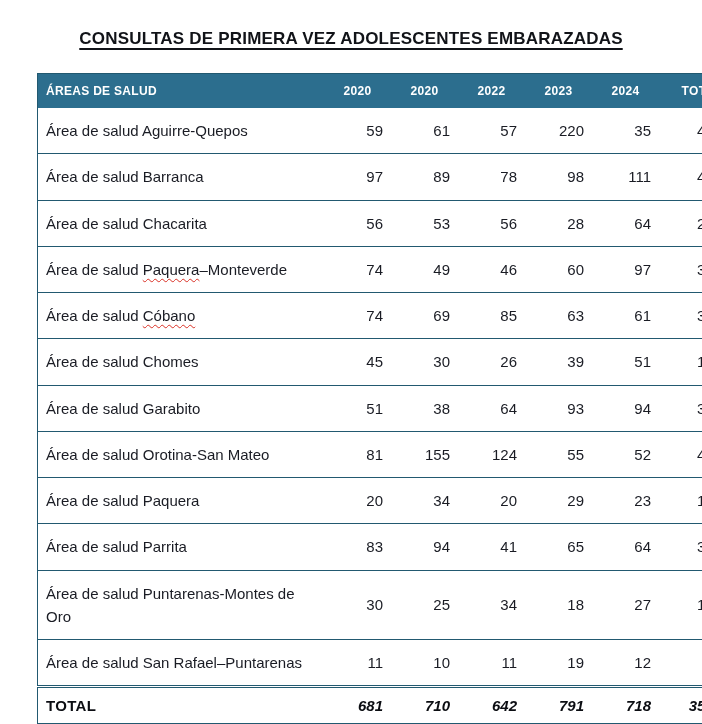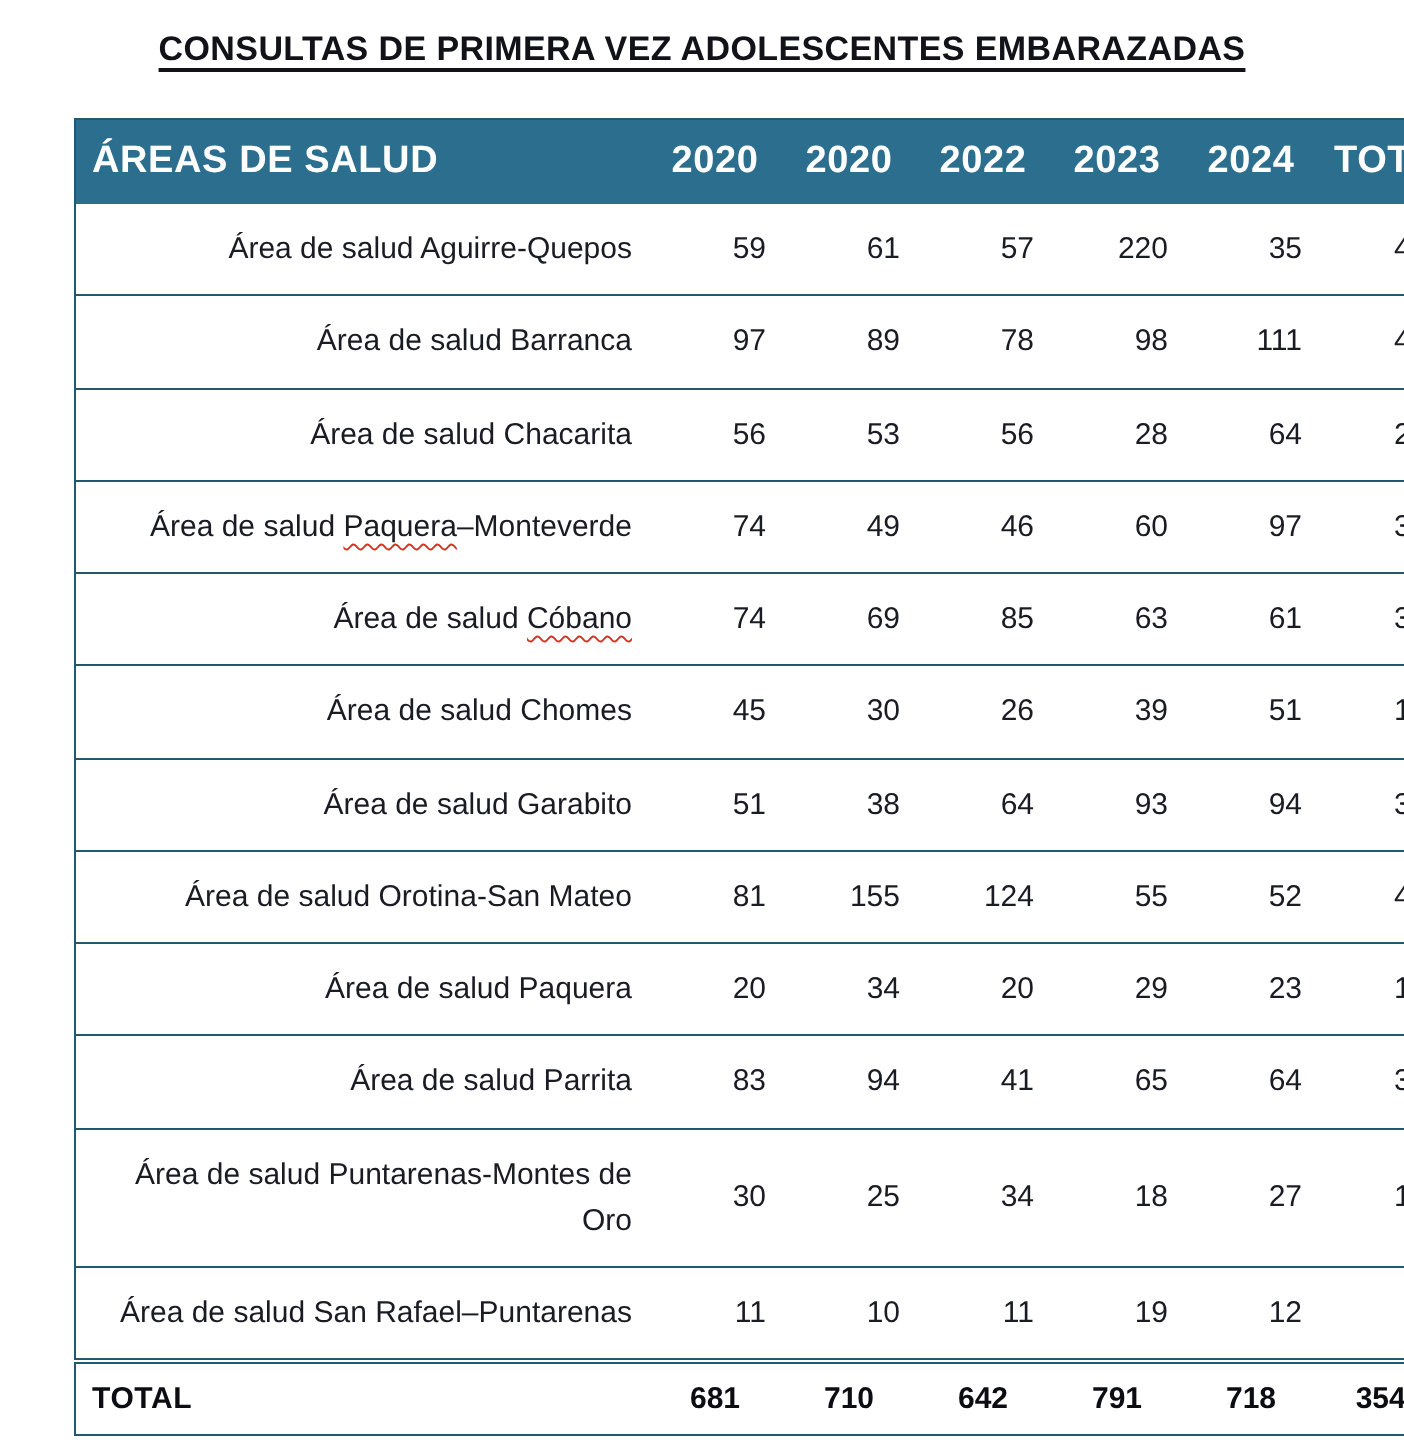--- a/index.html
+++ b/index.html
@@ -10,68 +10,68 @@
   }
   .page {
     position: relative;
     width: 702px;
     height: 724px;
     background: #ffffff;
     overflow: hidden;
   }
   .title {
     margin: 0;
-    padding-top: 15px;
+    padding-top: 29px;
     text-align: center;
     font-size: 17px;
     font-weight: bold;
     letter-spacing: 0.2px;
     color: #111318;
     text-decoration: underline;
     text-decoration-thickness: 2px;
     text-underline-offset: 4px;
   }
   table.data-table {
     border-collapse: collapse;
     table-layout: fixed;
     width: 630px;
     margin: 24px 0 0 37px;
     border: 1px solid var(--border-color);
   }
   table.data-table thead th {
     background: var(--header-bg);
     color: var(--header-fg);
-    font-size: 19px;
+    font-size: 12px;
     font-weight: bold;
     letter-spacing: 0.3px;
     padding: 10px 8px;
     white-space: nowrap;
   }
   th.col-area { text-align: left; width: 270px; }
   th.col-year { text-align: center; width: 51px; }
   th.col-total { text-align: right; width: 55px; }
   table.data-table tbody td {
     border-bottom: 1px solid var(--border-color);
     font-size: 15px;
     color: #1a1c24;
     padding: 11px 8px;
     background: #ffffff;
   }
-  td.area-cell { text-align: right; line-height: 1.55; }
+  td.area-cell { text-align: left; line-height: 1.55; }
   td.value-cell { text-align: right; white-space: nowrap; }
   table.data-table tfoot td {
     font-size: 15px;
     font-weight: bold;
     color: #0b0d12;
     padding: 9px 8px;
     border-top: 3px double var(--border-color);
     background: #ffffff;
   }
   td.total-label-cell { text-align: left; letter-spacing: 0.3px; }
-  td.total-value-cell { text-align: center; white-space: nowrap; }
+  td.total-value-cell { text-align: right; white-space: nowrap; font-style: italic; }
   .squiggle {
     text-decoration: underline wavy var(--squiggle-color);
     text-decoration-thickness: 1px;
     text-underline-offset: 3px;
   }
 </style>
 </head>
 <body>
 
 <div class="page">

